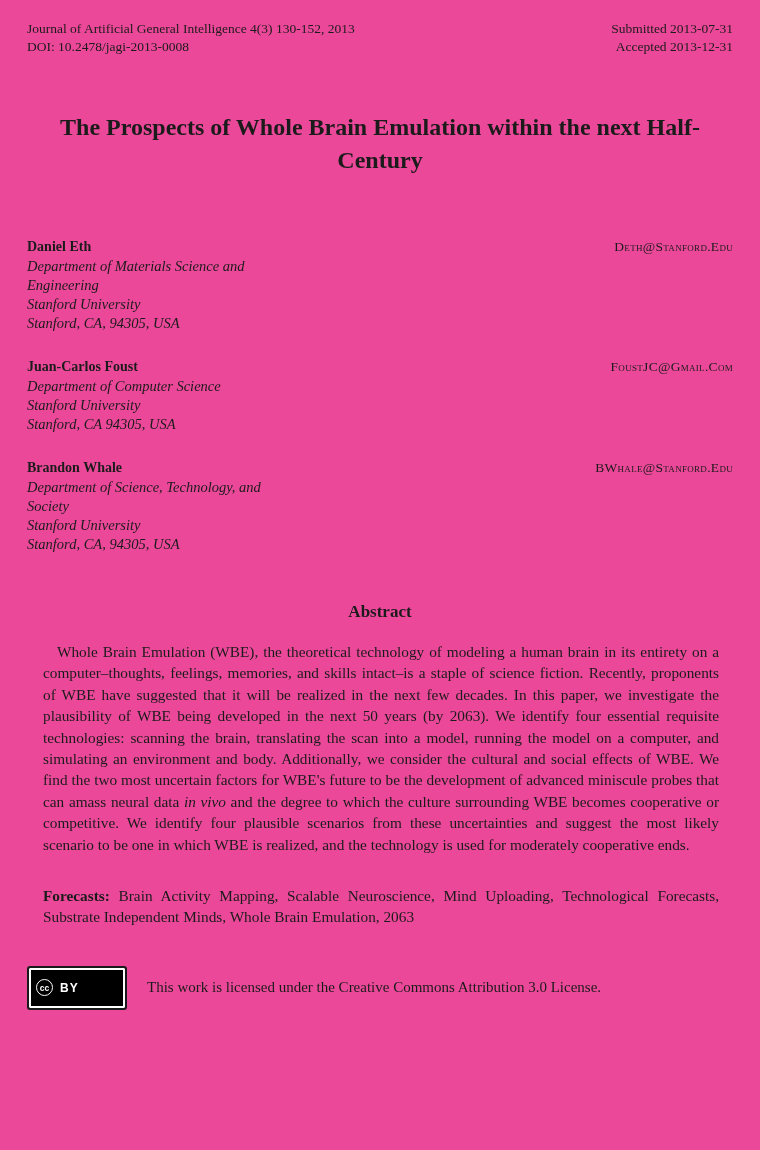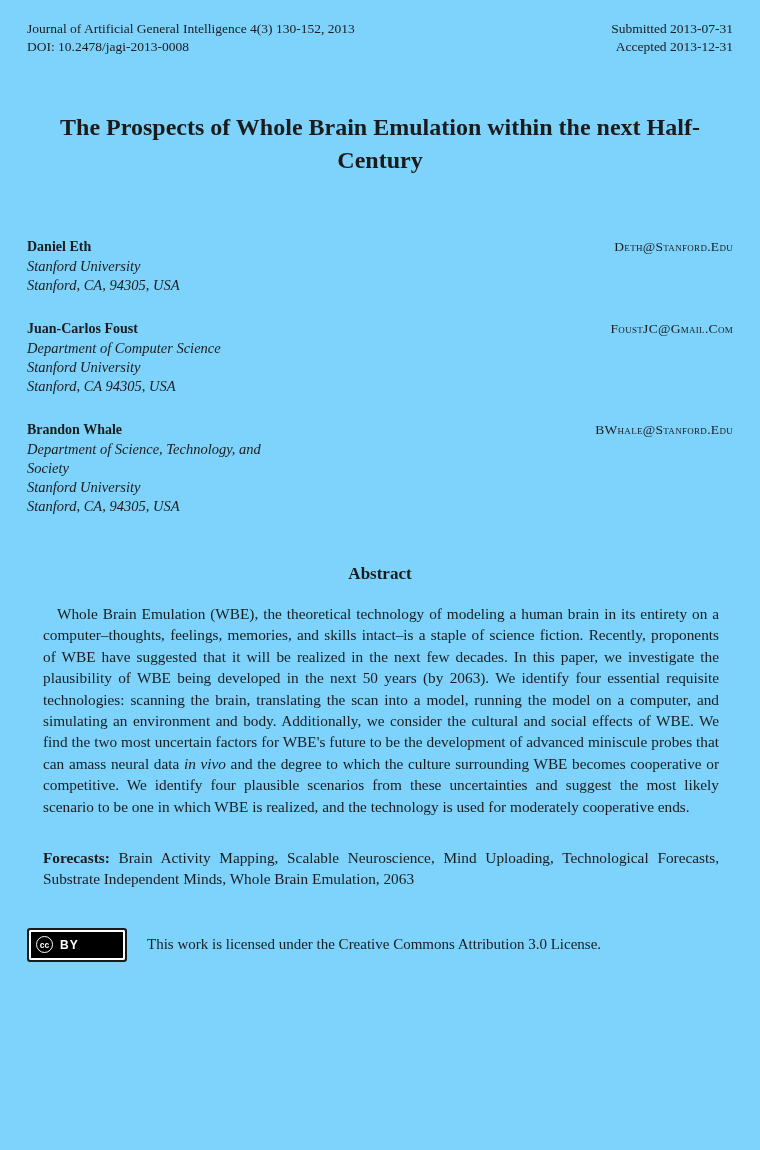--- a/index.html
+++ b/index.html
@@ -2,21 +2,21 @@
 <html><head>
 <meta charset="utf-8">
 <style>
   html, body { margin: 0; padding: 0; background: #ffffff; }
   .page {
     position: relative;
     width: 760px;
     height: 1150px;
     box-sizing: border-box;
     padding: 20px 27px 0 27px;
-    background: #7dd3fc;
+    background: #ec4899;
     color: #1b1b1b;
     font-family: "Liberation Serif", "DejaVu Serif", serif;
     overflow: hidden;
   }
   .header-row {
     display: flex;
     justify-content: space-between;
     font-size: 13.5px;
     line-height: 18px;
   }
@@ -71,21 +71,21 @@
     text-align: justify;
   }
   .footer-row {
     margin-top: 38px;
     display: flex;
     align-items: center;
     gap: 20px;
   }
   .cc-badge {
     width: 100px;
-    height: 34px;
+    height: 44px;
     box-sizing: border-box;
     background: #000000;
     border: 2px solid #1a1a1a;
     border-radius: 3px;
     box-shadow: inset 0 0 0 2px #ffffff;
     display: flex;
     align-items: center;
     padding-left: 7px;
     gap: 7px;
     cursor: pointer;
@@ -131,20 +131,21 @@
   <h1 class="paper-title">The Prospects of Whole Brain Emulation within the next Half-Century</h1>
 
   <div class="authors">
 
     <div class="author-block">
       <div class="author-row">
         <span class="author-name">Daniel Eth</span>
         <span class="author-email">Deth@Stanford.Edu</span>
       </div>
       <div class="affiliation">
+        <div>Department of Materials Science and Engineering</div>
         <div>Stanford University</div>
         <div>Stanford, CA, 94305, USA</div>
       </div>
     </div>
 
     <div class="author-block">
       <div class="author-row">
         <span class="author-name">Juan-Carlos Foust</span>
         <span class="author-email">FoustJC@Gmail.Com</span>
       </div>

